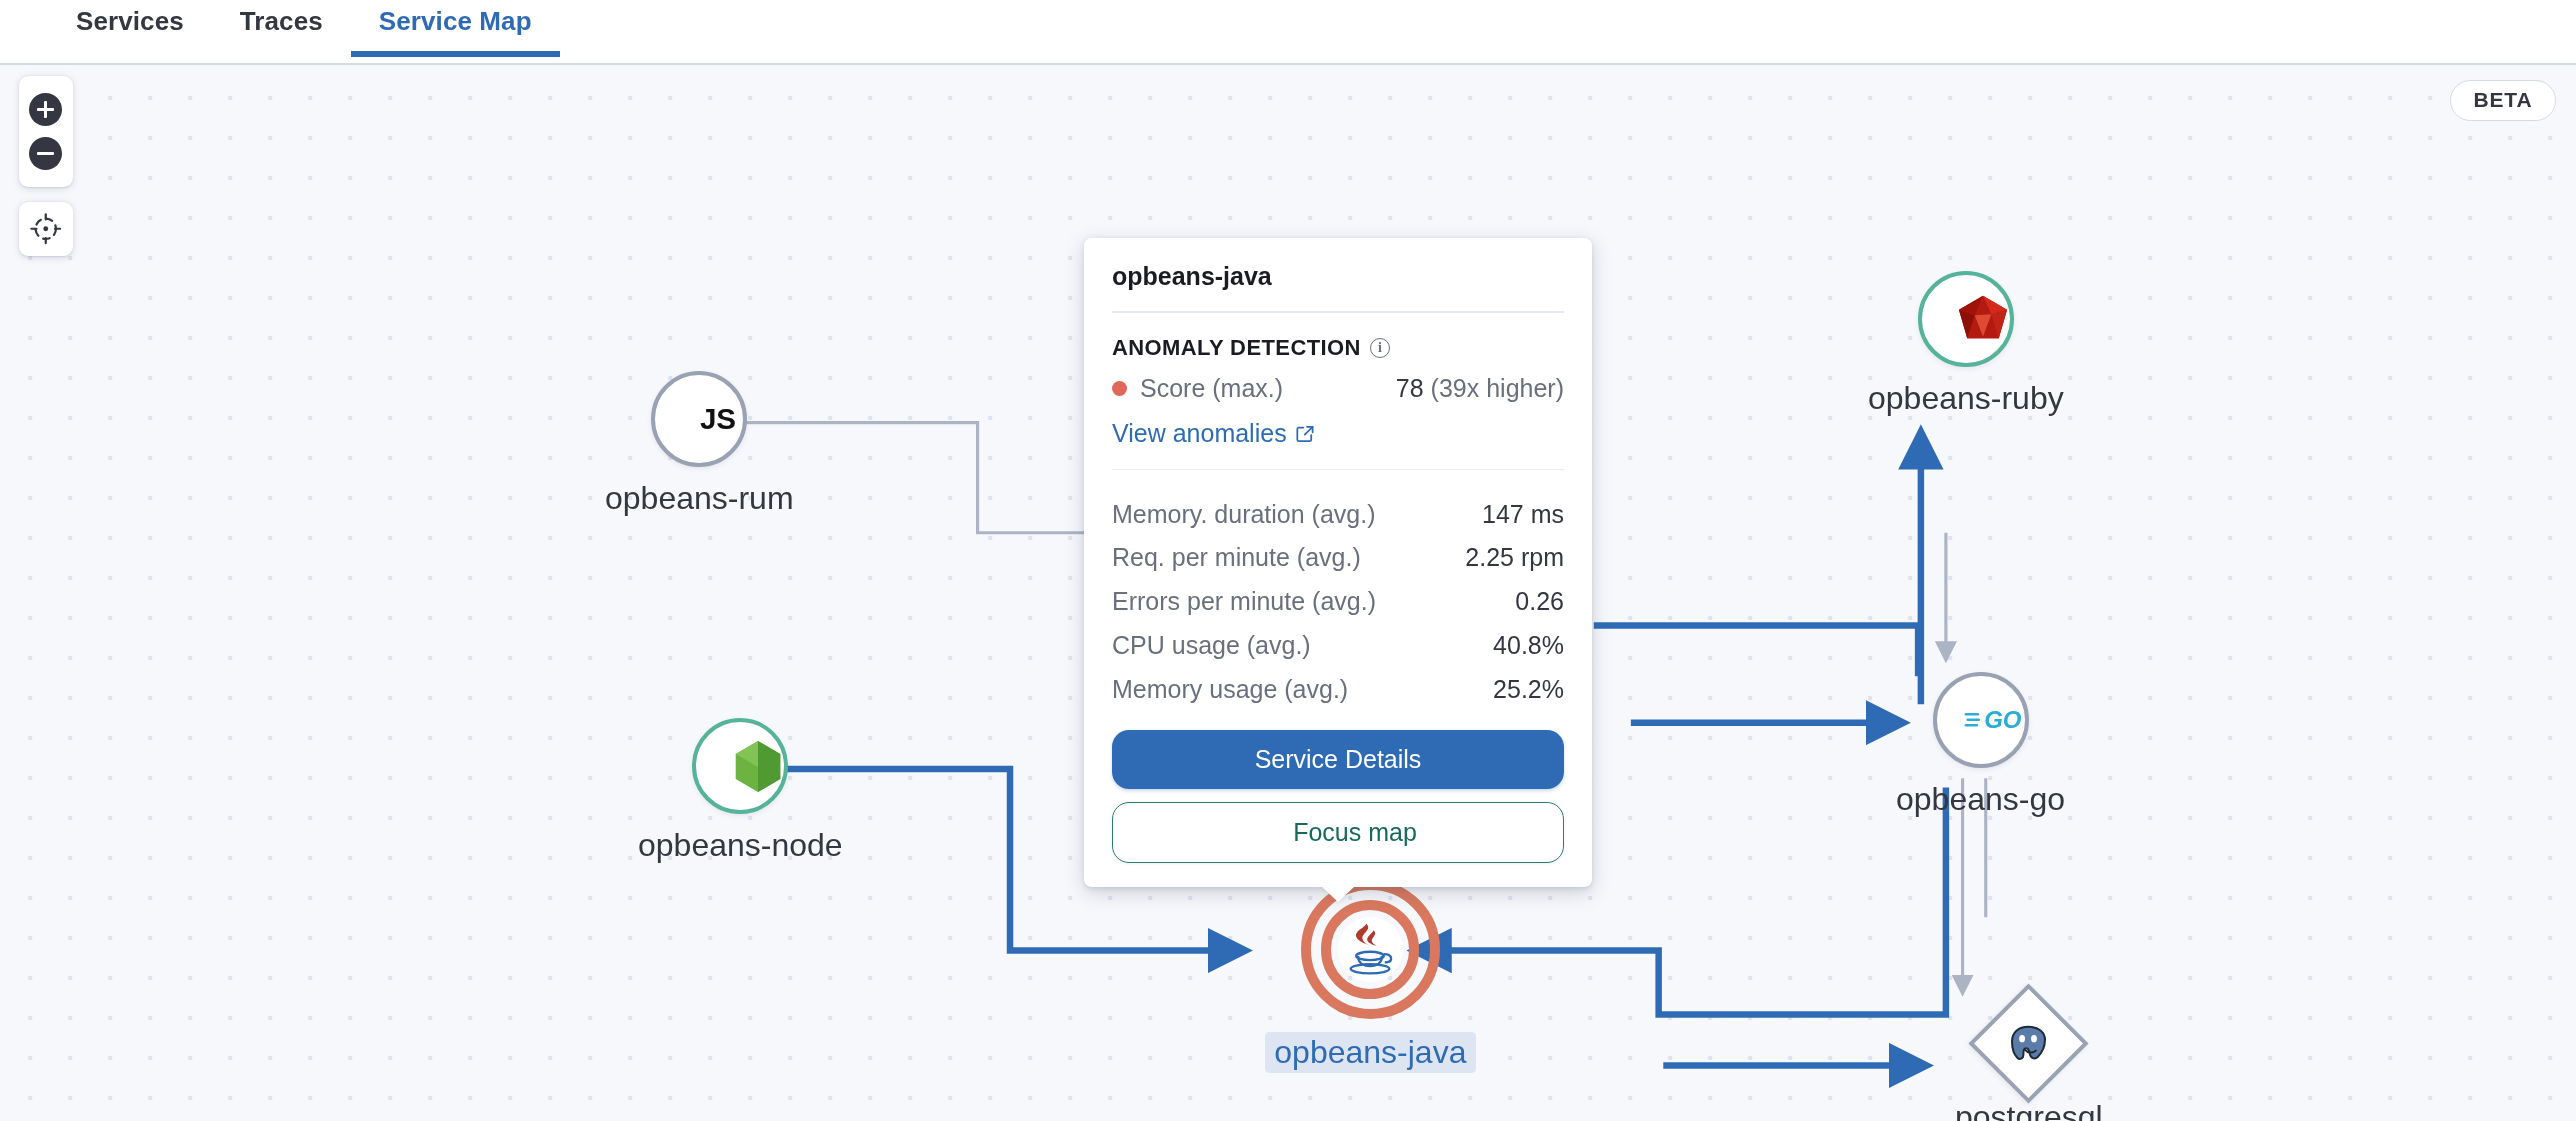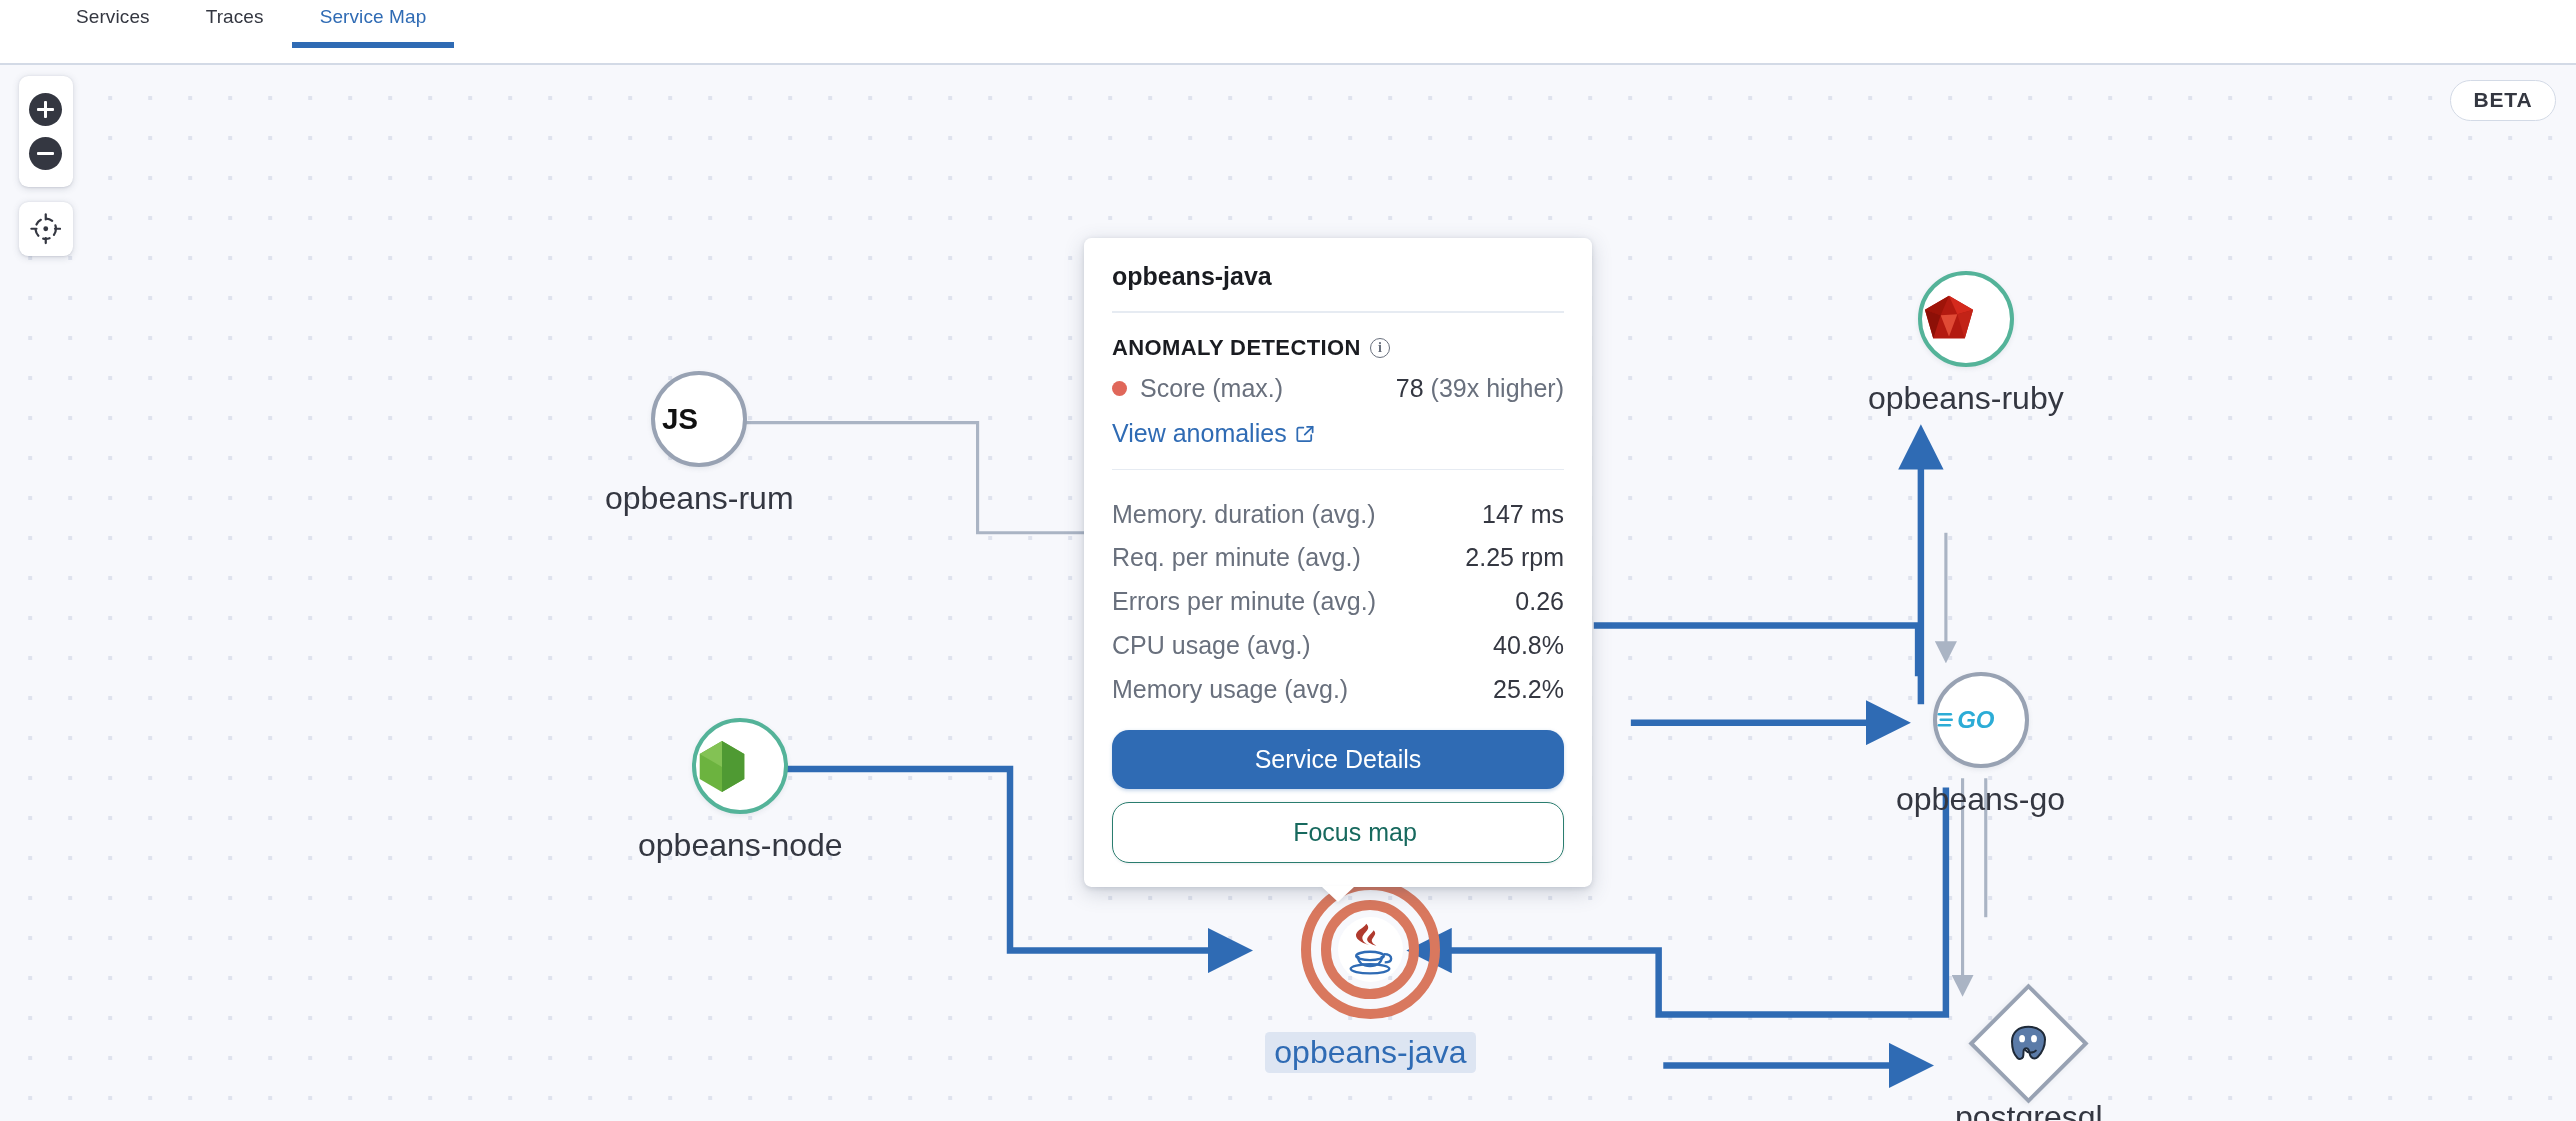--- a/index.html
+++ b/index.html
@@ -19,26 +19,27 @@
     padding-left: 48px;
     z-index: 40;
   }
   .tabbar::after {
     content: ""; position: absolute;
     left: 0; right: 0; bottom: 0; height: 1.9px;
     background: #d3dae6;
   }
   .tab {
     position: relative;
-    font-size: 19px;
+    font-size: 26px;
     color: #343741;
     padding: 5.6px 28px 20.4px 28px;
     cursor: pointer;
     white-space: nowrap;
     letter-spacing: 0.1px;
+    font-weight: bold;
   }
   .tab.active { color: #2f6bb4; }
   .tab.active::after {
     content: ""; position: absolute;
     left: 0; right: 0; bottom: 0; height: 5.6px;
     background: #2f6bb4;
     z-index: 2;
   }
 
   
@@ -99,21 +100,21 @@
   
   .node {
     position: absolute;
     display: flex; flex-direction: column; align-items: center;
     cursor: pointer; z-index: 6;
   }
   .ring {
     width: 96px; height: 96px; border-radius: 50%;
     background: #ffffff;
     border: 4.6px solid #98a2b3;
-    display: flex; align-items: center; justify-content: flex-start;
+    display: flex; align-items: center; justify-content: flex-end;
     box-shadow: 0 1.9px 5.6px rgba(65,78,101,0.10);
   }
   .ring.green { border-color: #54b399; }
   .node-label {
     margin-top: 13px;
     font-size: 32px;
     color: #343741;
     white-space: nowrap;
   }
   .node-label.selected {

